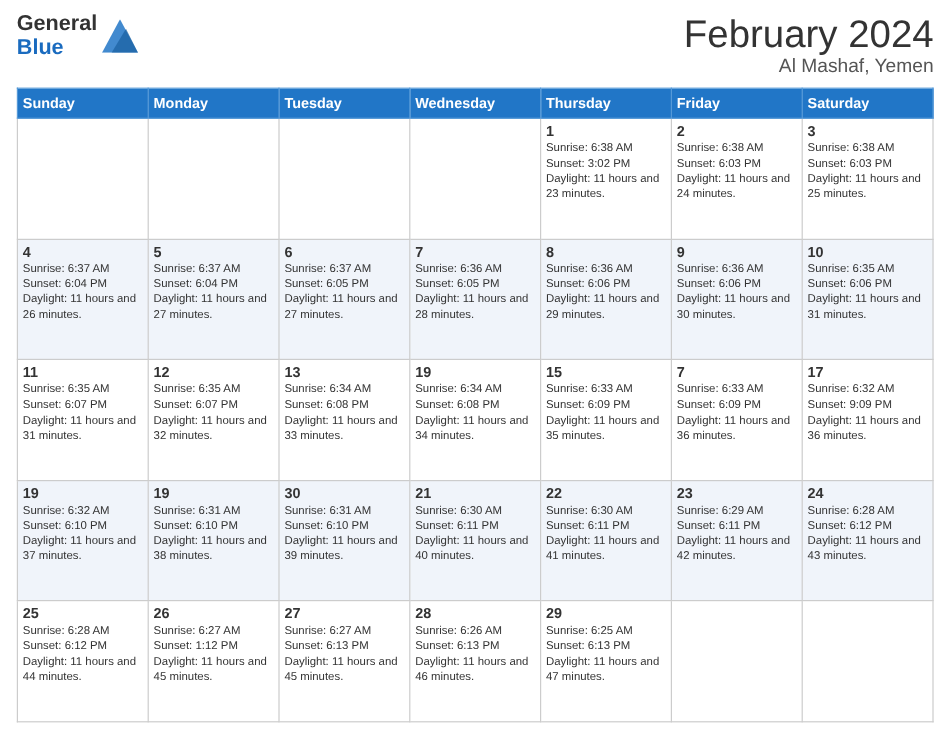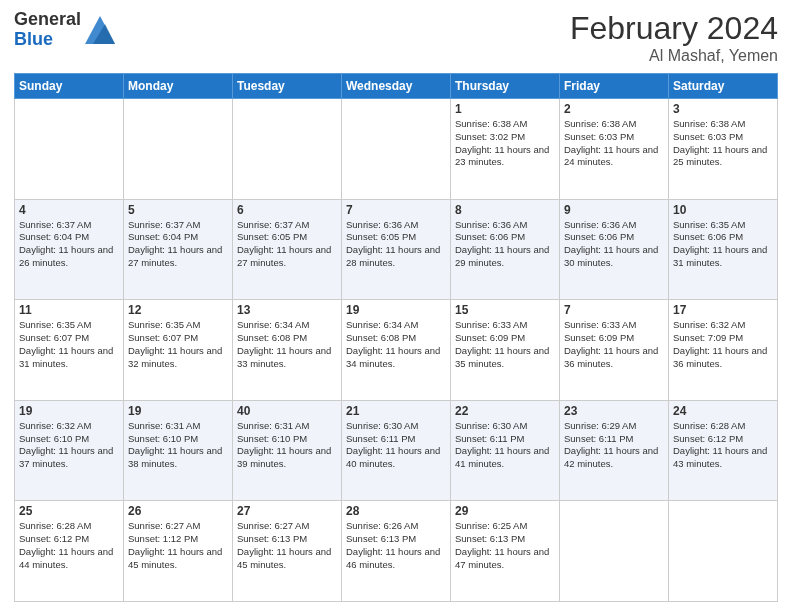--- a/index.html
+++ b/index.html
@@ -245,39 +245,39 @@
           </td>
           <td>
             <span class="day-number">7</span>
             <div class="day-info">Sunrise: 6:33 AM
 Sunset: 6:09 PM
 Daylight: 11 hours and 36 minutes.</div>
           </td>
           <td>
             <span class="day-number">17</span>
             <div class="day-info">Sunrise: 6:32 AM
-Sunset: 7:09 PM
+Sunset: 9:09 PM
 Daylight: 11 hours and 36 minutes.</div>
           </td>
         </tr>
         <tr>
           <td>
             <span class="day-number">19</span>
             <div class="day-info">Sunrise: 6:32 AM
 Sunset: 6:10 PM
 Daylight: 11 hours and 37 minutes.</div>
           </td>
           <td>
             <span class="day-number">19</span>
             <div class="day-info">Sunrise: 6:31 AM
 Sunset: 6:10 PM
 Daylight: 11 hours and 38 minutes.</div>
           </td>
           <td>
-            <span class="day-number">40</span>
+            <span class="day-number">30</span>
             <div class="day-info">Sunrise: 6:31 AM
 Sunset: 6:10 PM
 Daylight: 11 hours and 39 minutes.</div>
           </td>
           <td>
             <span class="day-number">21</span>
             <div class="day-info">Sunrise: 6:30 AM
 Sunset: 6:11 PM
 Daylight: 11 hours and 40 minutes.</div>
           </td>

